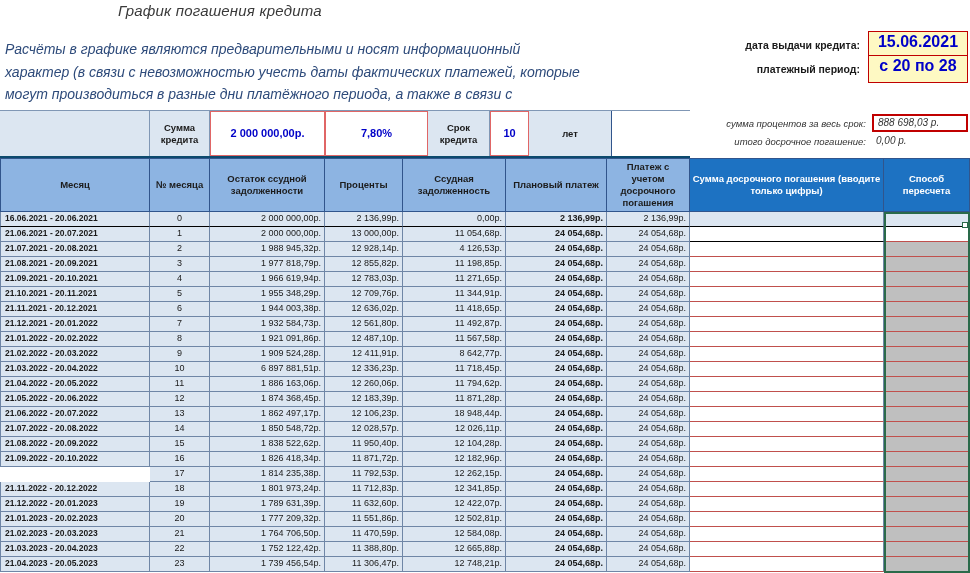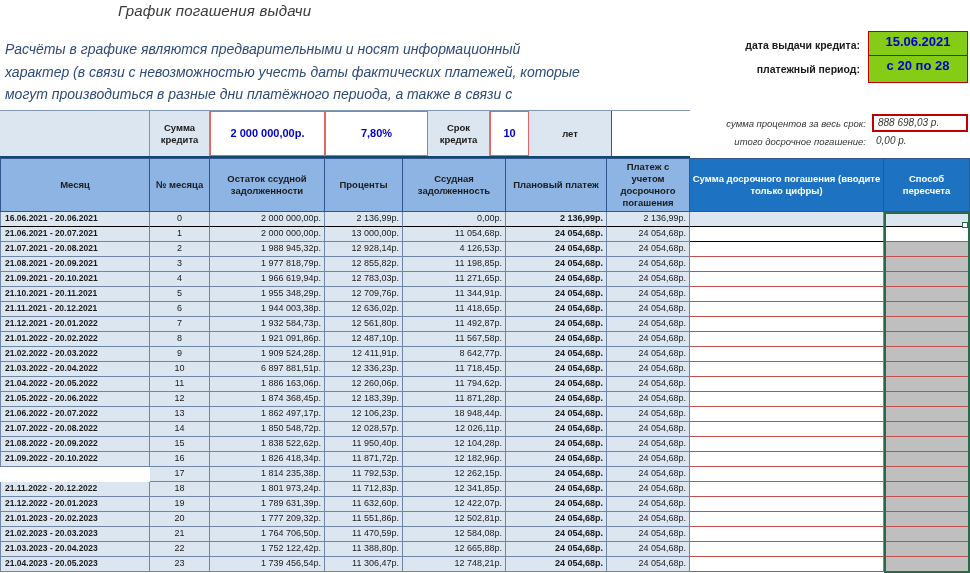--- a/index.html
+++ b/index.html
@@ -29,22 +29,22 @@
 
   
   .trblock{position:absolute;left:690px;top:34px;width:278px;}
   .trrow{display:flex;align-items:center;height:21px;margin-bottom:3px;}
   .trlabel{
     flex:1;text-align:right;padding-right:8px;
     font-size:10.5px;font-weight:bold;color:#1a1a1a;white-space:nowrap;
   }
   .trval{
     width:100px;height:28px;line-height:19px;text-align:center;
-    border:1.6px solid #c00000;background:#84cc16;
-    font-size:13px;font-weight:bold;color:#0000c8;
+    border:1.6px solid #c00000;background:#fef9c3;
+    font-size:16px;font-weight:bold;color:#0000c8;
     box-sizing:border-box;
   }
 
   
   .sumblock{position:absolute;left:690px;top:114px;width:278px;}
   .sumrow{display:flex;align-items:center;height:18px;}
   .sumlabel{
     flex:1;text-align:right;padding-right:6px;
     font-size:9.5px;font-style:italic;color:#333;white-space:nowrap;
   }
@@ -123,21 +123,21 @@
   .selhandle{
     position:absolute;left:962px;top:222px;width:6px;height:6px;
     background:#ffffff;border:1.5px solid #2a6a4a;box-sizing:border-box;
   }
 </style>
 </head>
 <body>
 
 <div class="sheet">
 
-  <div class="title">График погашения выдачи</div>
+  <div class="title">График погашения кредита</div>
 
   <div class="disclaimer">
     <p>Расчёты в графике являются предварительными и носят информационный характер (в связи с невозможностью учесть даты фактических платежей, которые могут производиться в разные дни платёжного периода, а также в связи с допущением, что досрочные платежи производятся одновременно с обязательными).</p>
     <p>Для редактирования доступны только ячейки, обведенные красным цветом.</p>
   </div>
 
   <div class="trblock">
     <div class="trrow">
       <div class="trlabel">дата выдачи кредита:</div>
       <div class="trval">15.06.2021</div>

